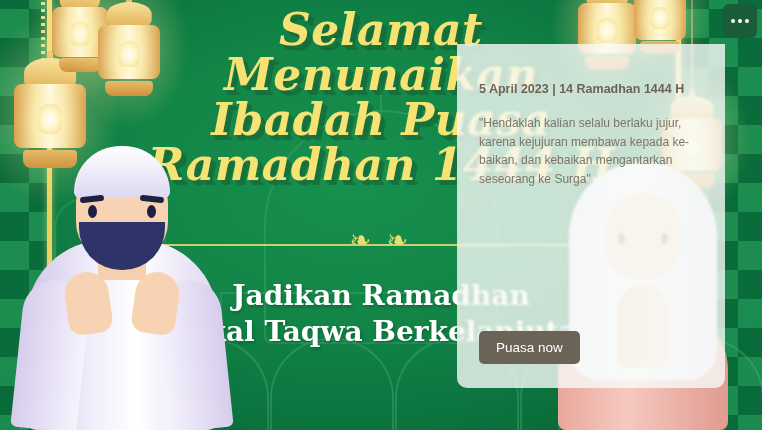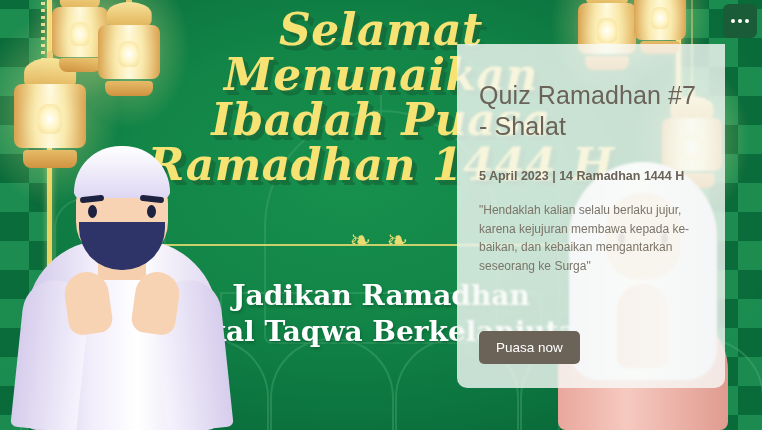--- a/index.html
+++ b/index.html
@@ -480,21 +480,20 @@
       <div class="fw-dress"></div>
       <div class="fw-veil"></div>
       <div class="fw-face"></div>
       <div class="fw-eye l"></div>
       <div class="fw-eye r"></div>
       <div class="fw-hands"></div>
     </div>
   </div>
 
   <div class="panel">
-    <div class="panel-title">Quiz Ramadhan #7 - Shalat</div>
     <div class="panel-date">5 April 2023 | 14 Ramadhan 1444 H</div>
     <div class="panel-quote">"Hendaklah kalian selalu berlaku jujur, karena kejujuran membawa kepada ke-baikan, dan kebaikan mengantarkan seseorang ke Surga"</div>
     <button class="start-btn">Puasa now</button>
   </div>
 
   <button class="menu-btn">
     <span class="dot"></span>
     <span class="dot"></span>
     <span class="dot"></span>
   </button>

